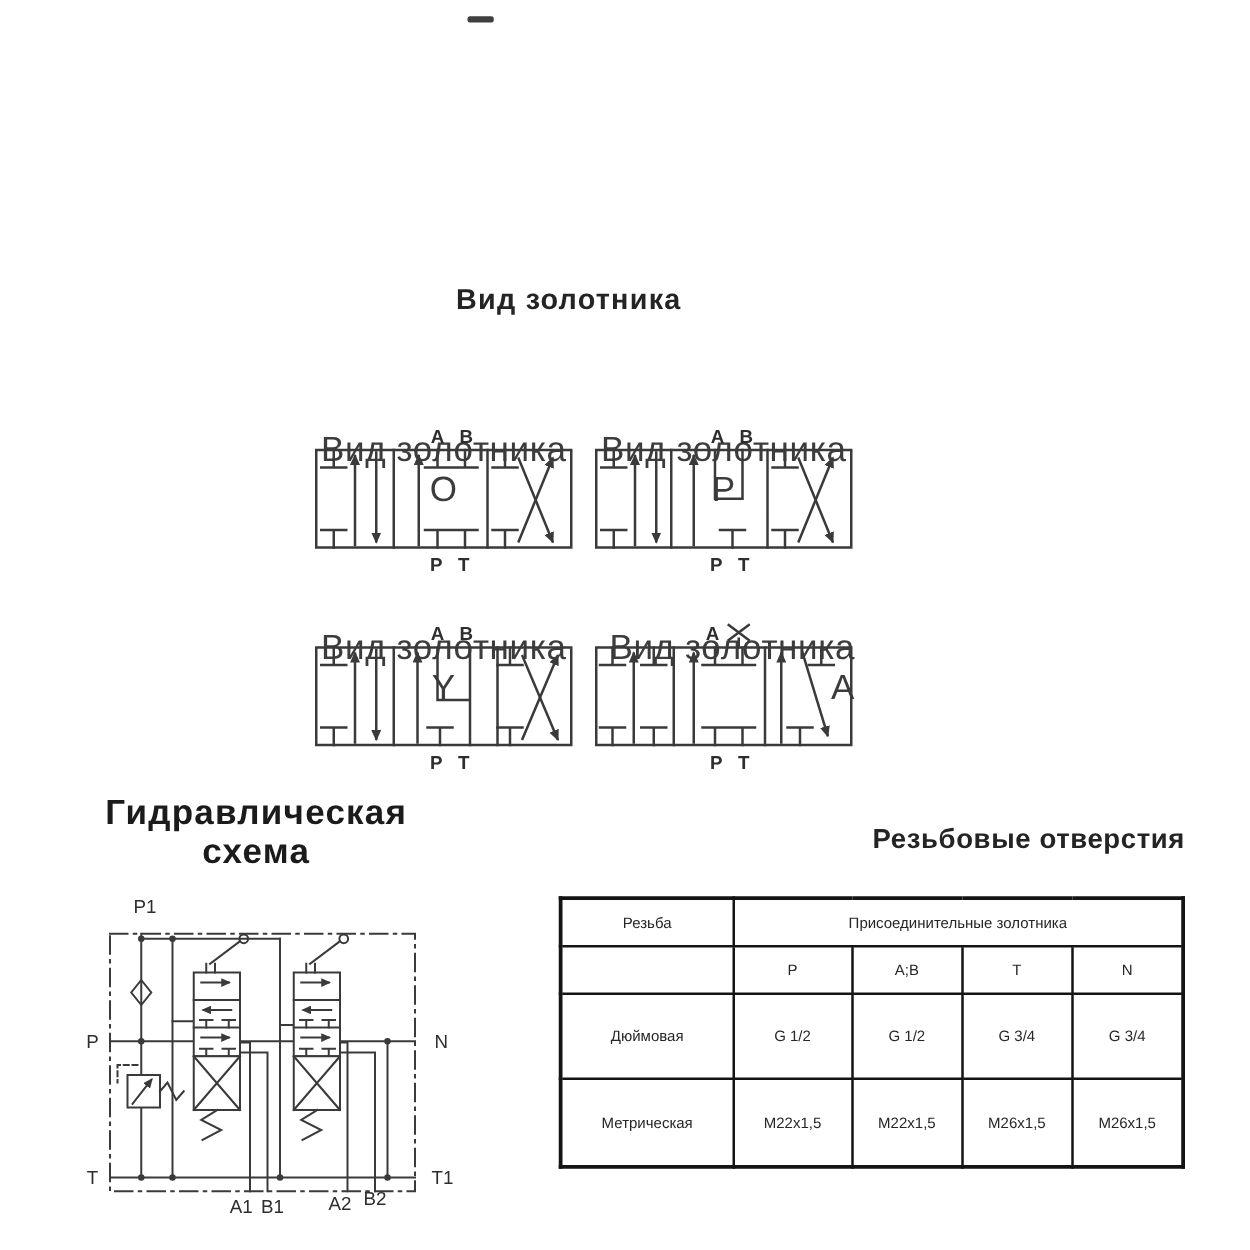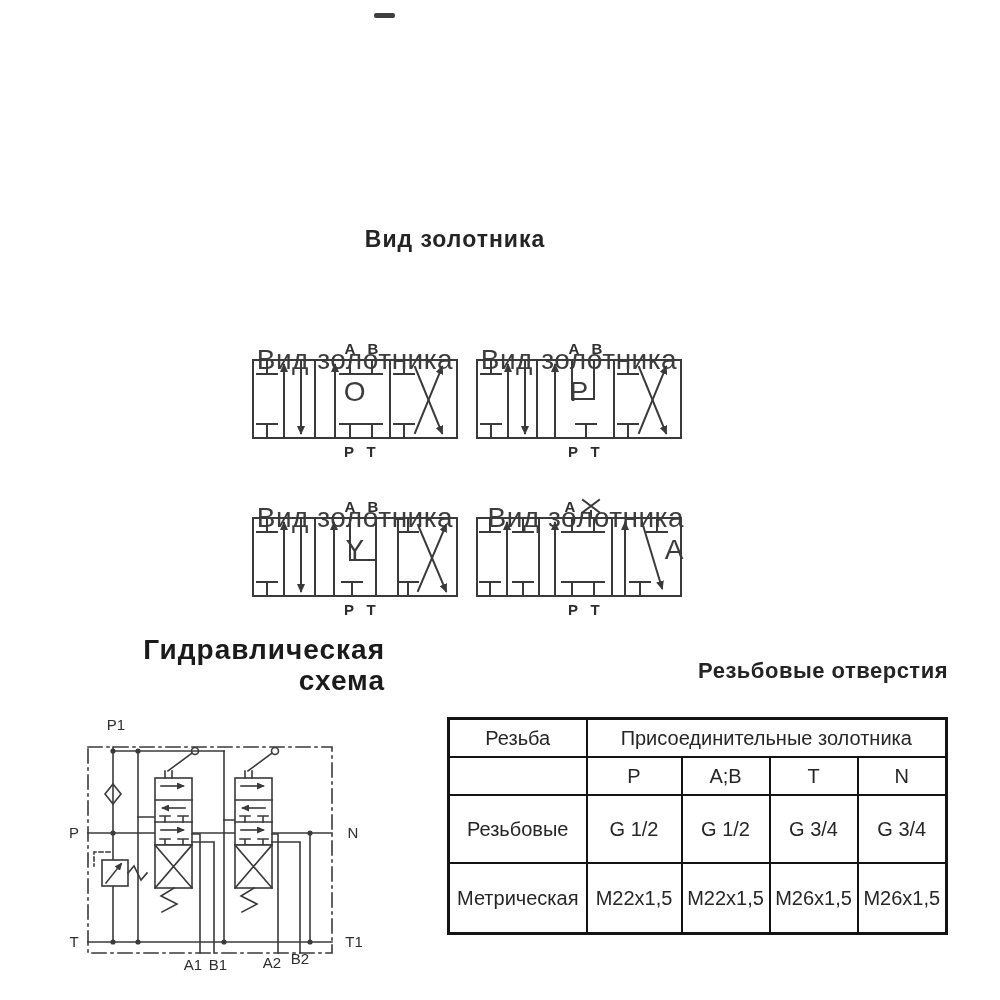--- a/index.html
+++ b/index.html
@@ -7,29 +7,29 @@
         font-family:"Liberation Sans",sans-serif;color:#2a2a2a;}
   .abs{position:absolute;}
   .top-dash{left:374px;top:13px;width:21px;height:5px;background:#3f3f3f;border-radius:2px;}
   .spools-title{left:250px;top:226px;width:410px;text-align:center;
         font-size:23px;font-weight:bold;color:#242424;letter-spacing:1px;}
   .valve-caption{width:210px;text-align:center;font-size:28px;color:#3c3c3c;letter-spacing:.5px;margin-top:34px;}
   .cap-o{left:250px;top:310px;} .cap-p{left:474px;top:310px;text-align:center;}
   .cap-y{left:250px;top:468px;} .cap-a{left:474px;top:468px;text-align:right;}
   .valve-o{left:250px;top:338px;} .valve-p{left:474px;top:338px;}
   .valve-y{left:250px;top:496px;} .valve-a{left:474px;top:496px;}
-  .hyd-title{left:25px;top:634px;width:360px;text-align:right;
+  .hyd-title{left:25px;top:634px;width:360px;text-align:center;
         font-size:28px;font-weight:bold;color:#1b1b1b;letter-spacing:1px;line-height:31px;}
   .scheme{left:58px;top:702px;}
   .threads-title{left:450px;top:658px;width:498px;text-align:right;
         font-size:22px;font-weight:bold;color:#242424;letter-spacing:.5px;}
   table.threads-table{position:absolute;left:447px;top:717px;width:498px;
         border-collapse:collapse;border:3px solid #141414;table-layout:fixed;}
   table.threads-table td{border:2px solid #141414;text-align:center;vertical-align:middle;
-        font-size:20px;color:#262626;padding:0;overflow:hidden;}
+        font-size:12px;color:#262626;padding:0;overflow:hidden;}
   tr.r1 td{height:36px;} tr.r2 td{height:36px;} tr.r3 td{height:66px;} tr.r4 td{height:68px;}
   
   .stroke{stroke:#3a3a3a;stroke-width:2;fill:none;stroke-linecap:square;}
   .stroke-thin{stroke:#3a3a3a;stroke-width:1.6;fill:none;stroke-linecap:square;}
   .whitebox{fill:#ffffff;stroke:#3a3a3a;stroke-width:1.6;}
   .dot{fill:#3a3a3a;stroke:none;}
   .svgtxt{font-family:"Liberation Sans",sans-serif;font-size:15px;font-weight:bold;fill:#2e2e2e;}
   .schtxt{font-family:"Liberation Sans",sans-serif;font-size:15px;fill:#2e2e2e;}
 </style>
 </head>
@@ -252,21 +252,21 @@
         <td colspan="4">Присоединительные золотника</td>
       </tr>
       <tr class="r2">
         <td></td>
         <td>P</td>
         <td>A;B</td>
         <td>T</td>
         <td>N</td>
       </tr>
       <tr class="r3">
-        <td>Резьбовые</td>
+        <td>Дюймовая</td>
         <td>G 1/2</td>
         <td>G 1/2</td>
         <td>G 3/4</td>
         <td>G 3/4</td>
       </tr>
       <tr class="r4">
         <td>Метрическая</td>
         <td>M22x1,5</td>
         <td>M22x1,5</td>
         <td>M26x1,5</td>

